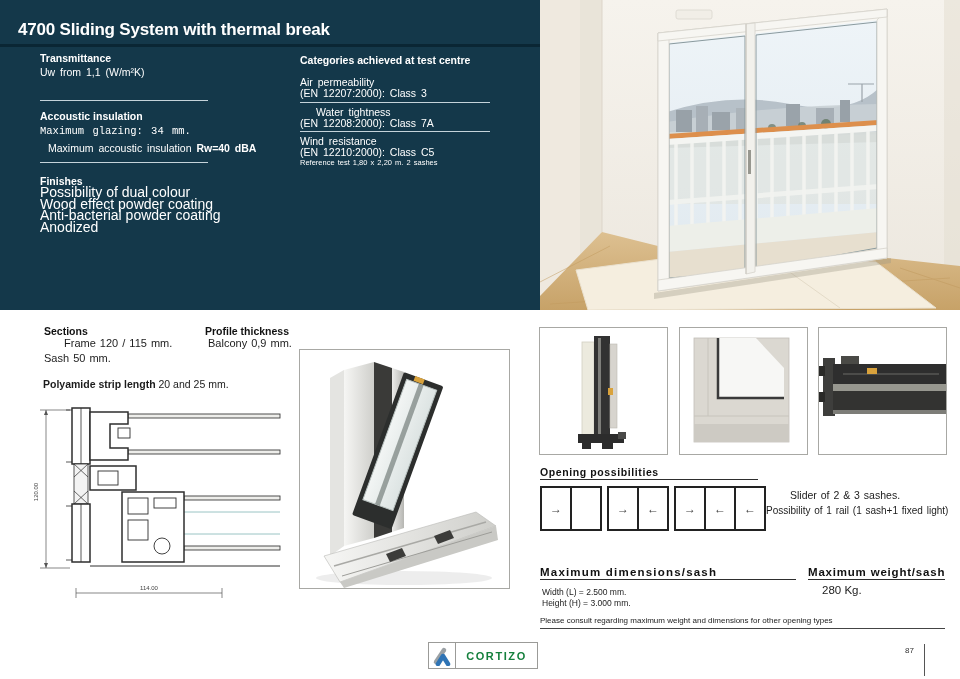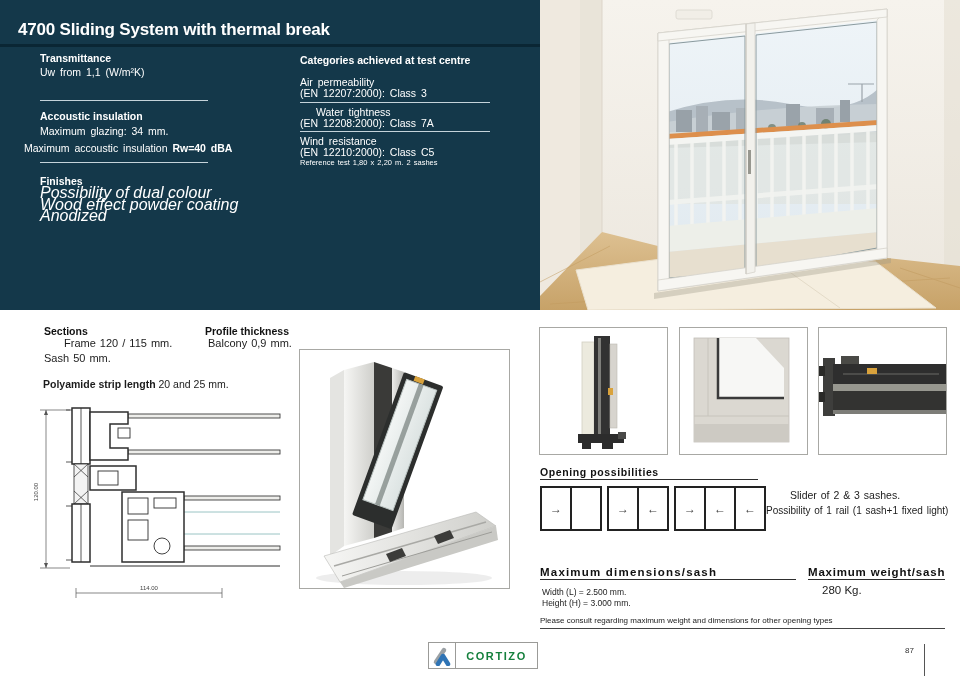--- a/index.html
+++ b/index.html
@@ -42,28 +42,29 @@
 
   <section class="panel">
     <h1 class="panel-title">4700 Sliding System with thermal break</h1>
     <div class="title-rule"></div>
 
     <div class="abs ph" style="left:40px;top:52px;">Transmittance</div>
     <div class="abs pt" style="left:40px;top:66px;">Uw from 1,1 (W/m²K)</div>
     <div class="wrule" style="left:40px;top:100px;width:168px;"></div>
 
     <div class="abs ph" style="left:40px;top:110px;">Accoustic insulation</div>
-    <div class="abs pt" style="left:40px;top:125px;">Maximum glazing: 34 mm.</div>
-    <div class="abs pt" style="left:24px;top:142px;"><span>Maximum accoustic insulation </span><span class="b">Rw=40 dBA</span></div>
+    <div class="abs pt" style="left:40px;top:125px;font-family:Liberation Mono, monospace;">Maximum glazing: 34 mm.</div>
+    <div class="abs pt" style="left:48px;top:142px;"><span>Maximum accoustic insulation </span><span class="b">Rw=40 dBA</span></div>
     <div class="wrule" style="left:40px;top:162px;width:168px;"></div>
 
     <div class="abs ph" style="left:40px;top:175px;">Finishes</div>
-    <div class="abs" style="left:40px;top:187px;font-size:16px;line-height:11.6px;font-style:italic;">
+    <div class="abs" style="left:40px;top:187px;font-size:14px;line-height:11.6px;">
       <div>Possibility of dual colour</div>
       <div>Wood effect powder coating</div>
+      <div>Anti-bacterial powder coating</div>
       <div>Anodized</div>
     </div>
 
     <div class="abs ph" style="left:300px;top:54px;">Categories achieved at test centre</div>
     <div class="abs pt" style="left:300px;top:76px;">Air permeability</div>
     <div class="abs pt" style="left:300px;top:87px;">(EN 12207:2000):  Class 3</div>
     <div class="wrule" style="left:300px;top:102px;width:190px;"></div>
     <div class="abs pt" style="left:316px;top:106px;">Water tightness</div>
     <div class="abs pt" style="left:300px;top:117px;">(EN 12208:2000): Class 7A</div>
     <div class="wrule" style="left:300px;top:131px;width:190px;"></div>

